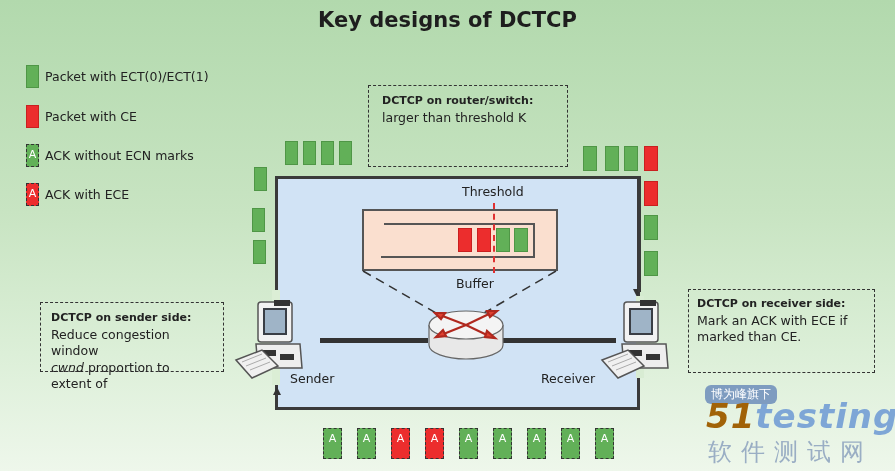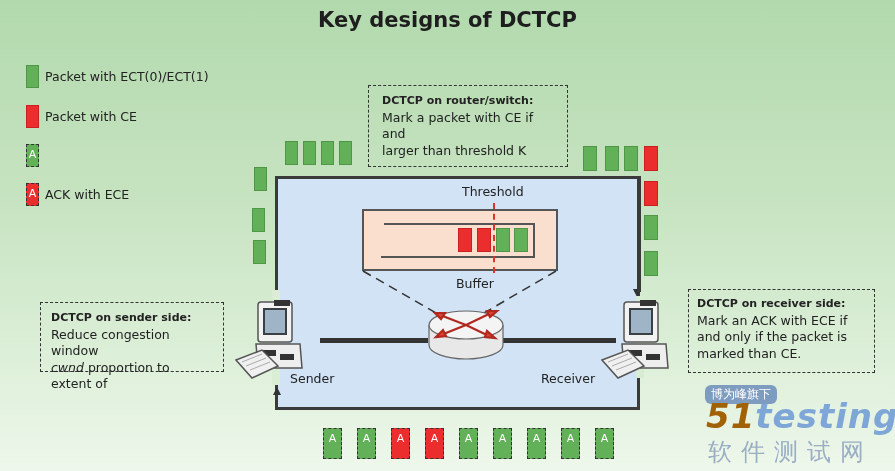--- a/index.html
+++ b/index.html
@@ -50,30 +50,30 @@
   <div class="legend-item" style="top:64px;">
     <div class="pkt green"></div>
     <span class="legend-text">Packet with ECT(0)/ECT(1)</span>
   </div>
   <div class="legend-item" style="top:104px;">
     <div class="pkt red"></div>
     <span class="legend-text">Packet with CE</span>
   </div>
   <div class="legend-item" style="top:143px;">
     <div class="ack green">A</div>
+    <span class="legend-text">ACK without ECN marks</span>
   </div>
   <div class="legend-item" style="top:182px;">
     <div class="ack red">A</div>
     <span class="legend-text">ACK with ECE</span>
   </div>
 </div>
 
 <div class="info" style="left:368px; top:85px; width:200px; height:82px; padding:7px 13px;">
   <div class="hd">DCTCP on router/switch:</div>
-  <div>Mark a packet with CE if and</div>
   <div>larger than threshold K</div>
 </div>
 
 <div class="abs net-box"></div>
 
 <div class="abs lbl" style="left:462px; top:184px;">Threshold</div>
 <div class="abs buffer"></div>
 <div class="abs queue-top"></div>
 <div class="abs queue-bot"></div>
 <div class="abs queue-end"></div>
@@ -138,21 +138,20 @@
 
 <div class="info" style="left:40px; top:302px; width:184px; height:70px;">
   <div class="hd">DCTCP on sender side:</div>
   <div>Reduce congestion window</div>
   <div><em>cwnd</em><span> proportion to extent of</span></div>
 </div>
 
 <div class="info" style="left:688px; top:289px; width:187px; height:84px; padding:6px 8px;">
   <div class="hd">DCTCP on receiver side:</div>
   <div>Mark an ACK with ECE if</div>
-  <div>and only if the packet is</div>
   <div>marked than CE.</div>
 </div>
 
 <div id="pkts">
     <div class="abs pkt green" style="left: 285px; top: 141px; width: 13px; height: 24px;"></div>
     <div class="abs pkt green" style="left: 303px; top: 141px; width: 13px; height: 24px;"></div>
     <div class="abs pkt green" style="left: 321px; top: 141px; width: 13px; height: 24px;"></div>
     <div class="abs pkt green" style="left: 339px; top: 141px; width: 13px; height: 24px;"></div>
     <div class="abs pkt green" style="left: 254px; top: 167px; width: 13px; height: 24px;"></div>
     <div class="abs pkt green" style="left: 252px; top: 208px; width: 13px; height: 24px;"></div>

